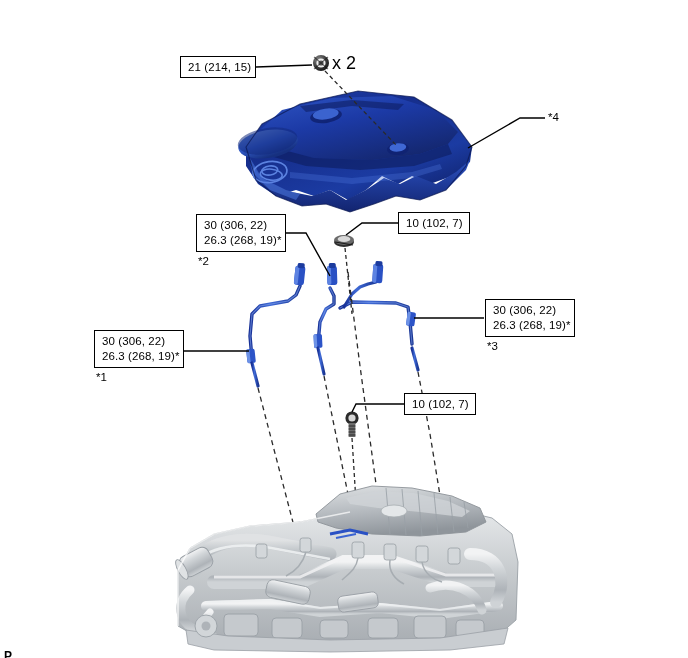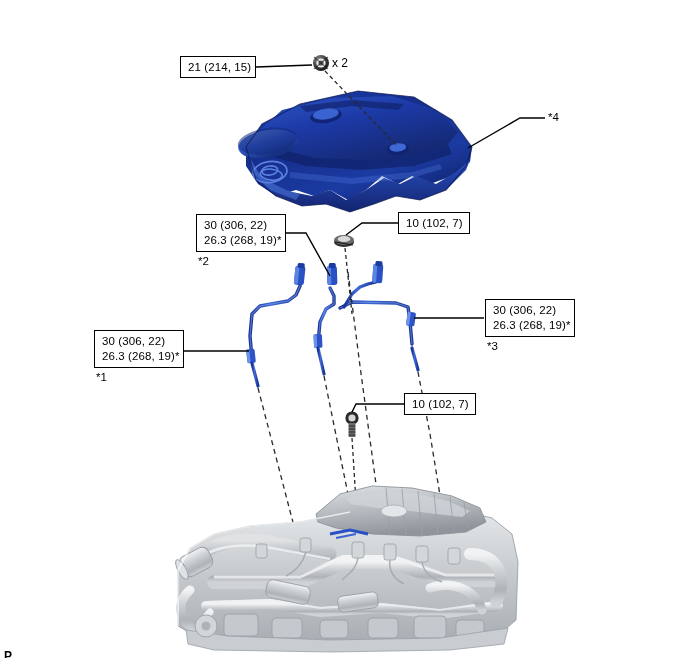--- a/index.html
+++ b/index.html
@@ -48,21 +48,21 @@
   }
   .ref-mark {
     position: absolute;
     font-size: 11.5px;
     line-height: 12px;
     z-index: 20;
     white-space: nowrap;
   }
   .qty-mark {
     position: absolute;
-    font-size: 12px;
+    font-size: 18px;
     line-height: 12px;
     z-index: 21;
     white-space: nowrap;
   }
   .corner-mark {
     position: absolute;
     font-size: 12px;
     line-height: 12px;
     font-weight: bold;
     z-index: 20;

